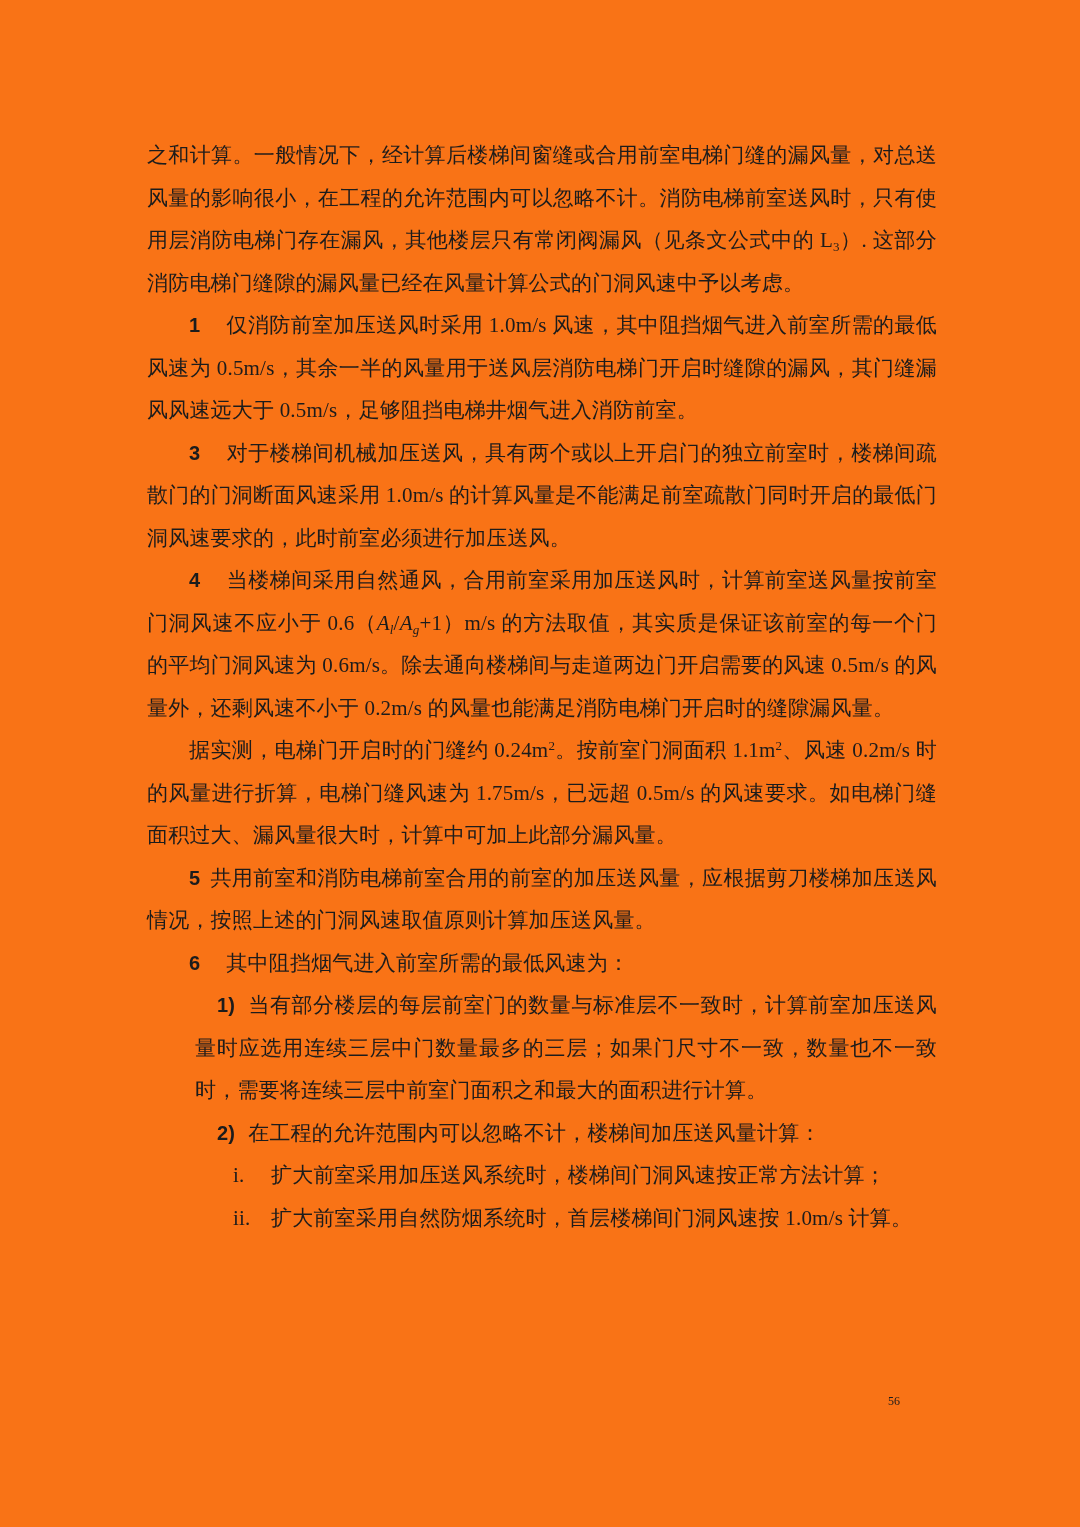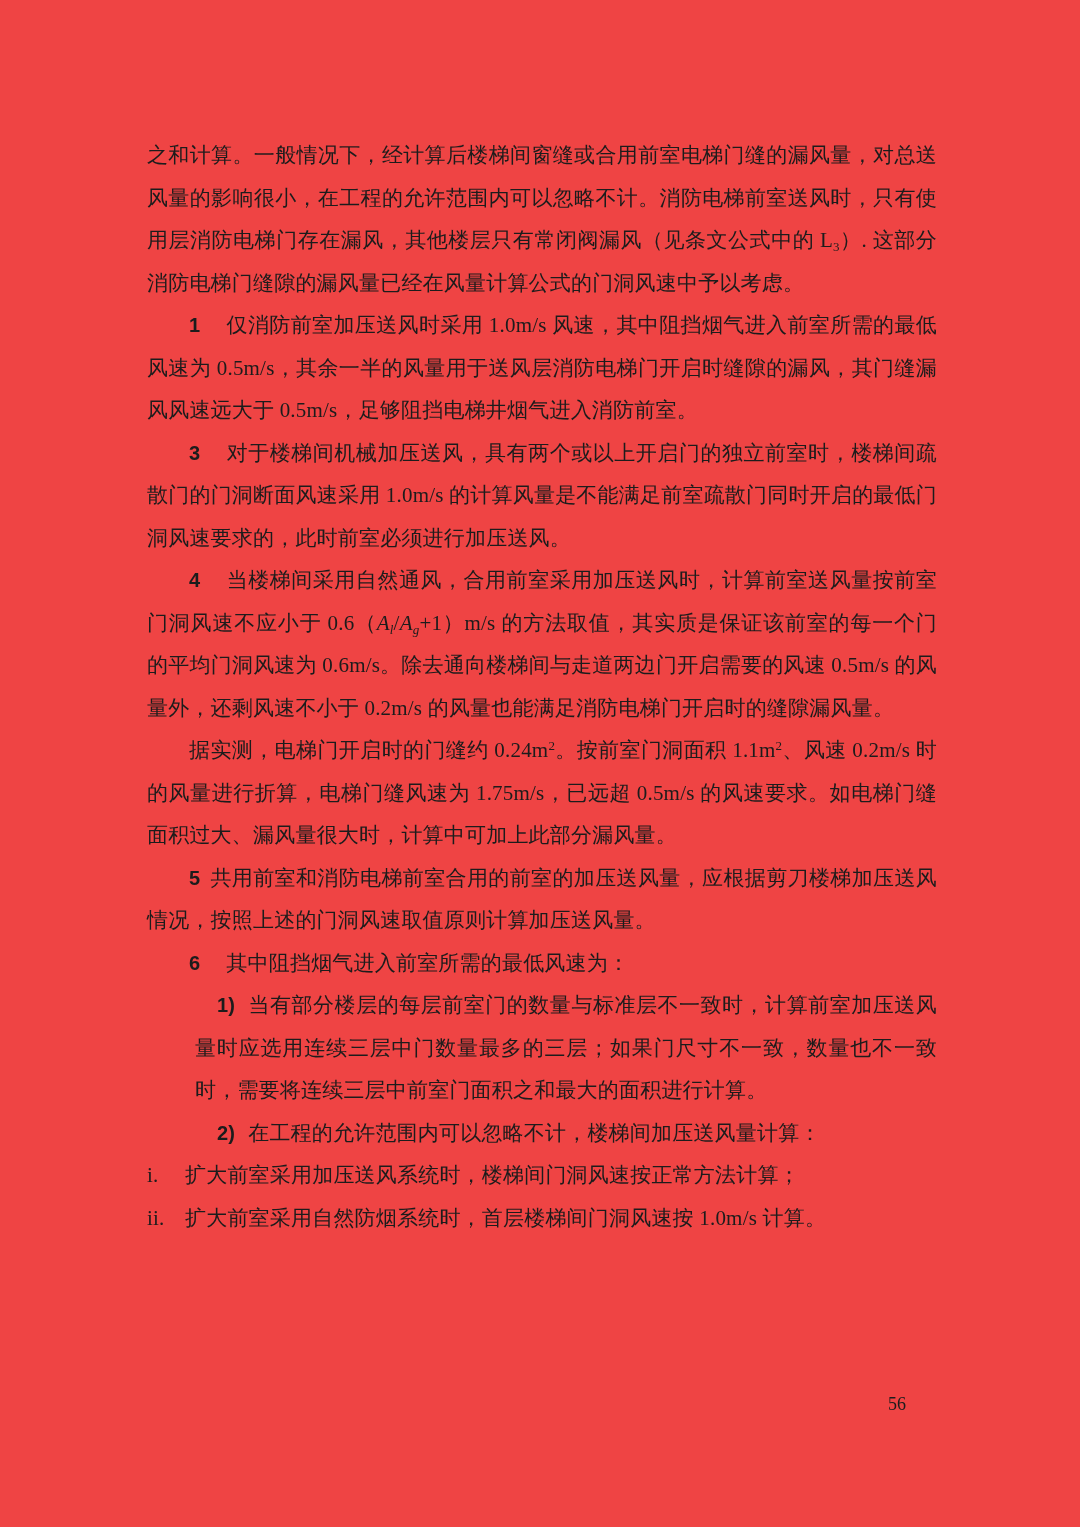--- a/index.html
+++ b/index.html
@@ -4,21 +4,21 @@
 <style>
   html, body {
     margin: 0;
     padding: 0;
     background: #ffffff;
   }
   .page {
     position: relative;
     width: 1080px;
     height: 1527px;
-    background: #ef4444;
+    background: #f97316;
     overflow: hidden;
     font-family: "Liberation Serif", "DejaVu Serif", serif;
     color: #1c1c1c;
   }
   .textblock {
     position: absolute;
     top: 134px;
     left: 147px;
     width: 790px;
   }
@@ -43,20 +43,21 @@
   }
   .gap-wide   { margin-right: 26px; }
   .gap-mid    { margin-right: 13px; }
   .gap-narrow { margin-right: 10px; }
   .subitem {
     margin-left: 48px;
     width: 742px;
     text-indent: 22px;
   }
   .roman {
+    margin-left: 86px;
     text-indent: 0;
   }
   .roman .rnum {
     display: inline-block;
     width: 24px;
     text-align: right;
     margin-right: 14px;
     font-weight: normal;
     font-family: "Liberation Serif", "DejaVu Serif", serif;
     font-size: 21px;
@@ -72,21 +73,21 @@
     line-height: 0;
   }
   .var {
     font-style: italic;
     font-family: "Liberation Serif", "DejaVu Serif", serif;
   }
   .page-number {
     position: absolute;
     top: 1394px;
     left: 888px;
-    font-size: 18px;
+    font-size: 12px;
     color: #1c1c1c;
     font-family: "Liberation Serif", "DejaVu Serif", serif;
   }
 </style>
 </head>
 <body>
 
 <div class="page">
   <div class="textblock">
 

